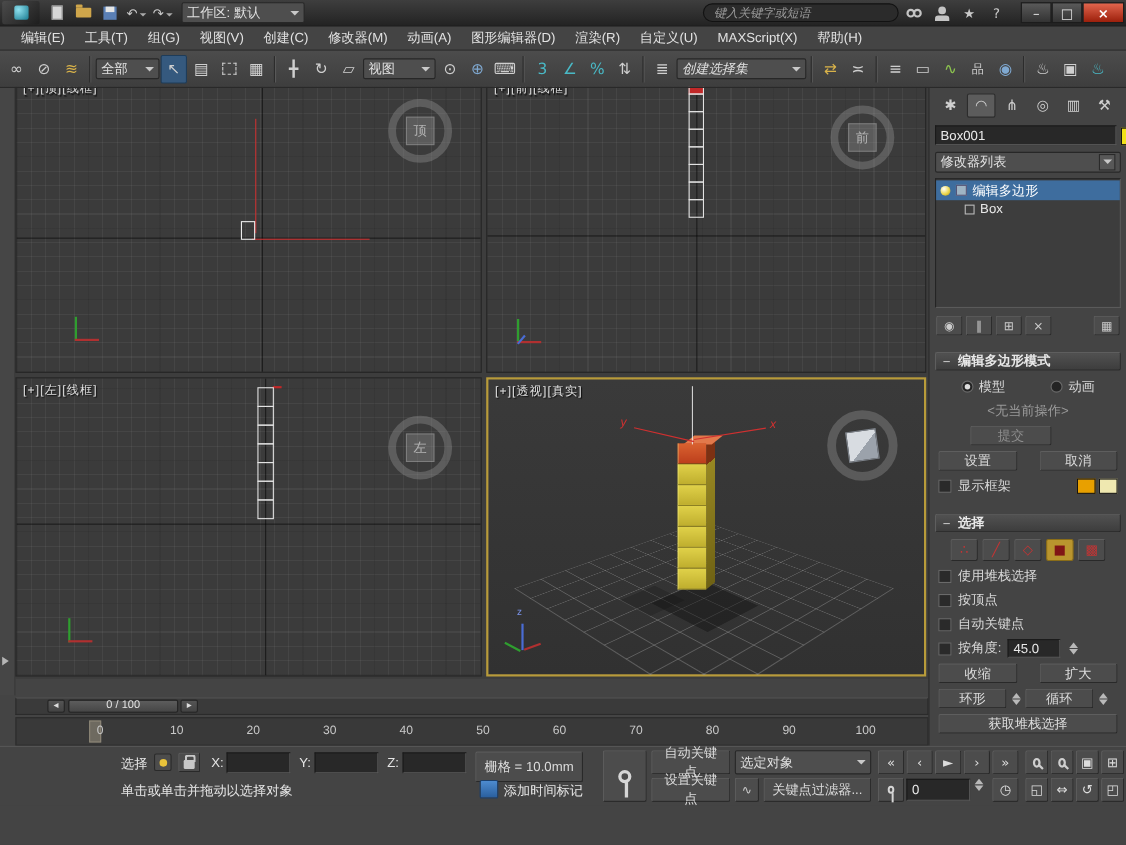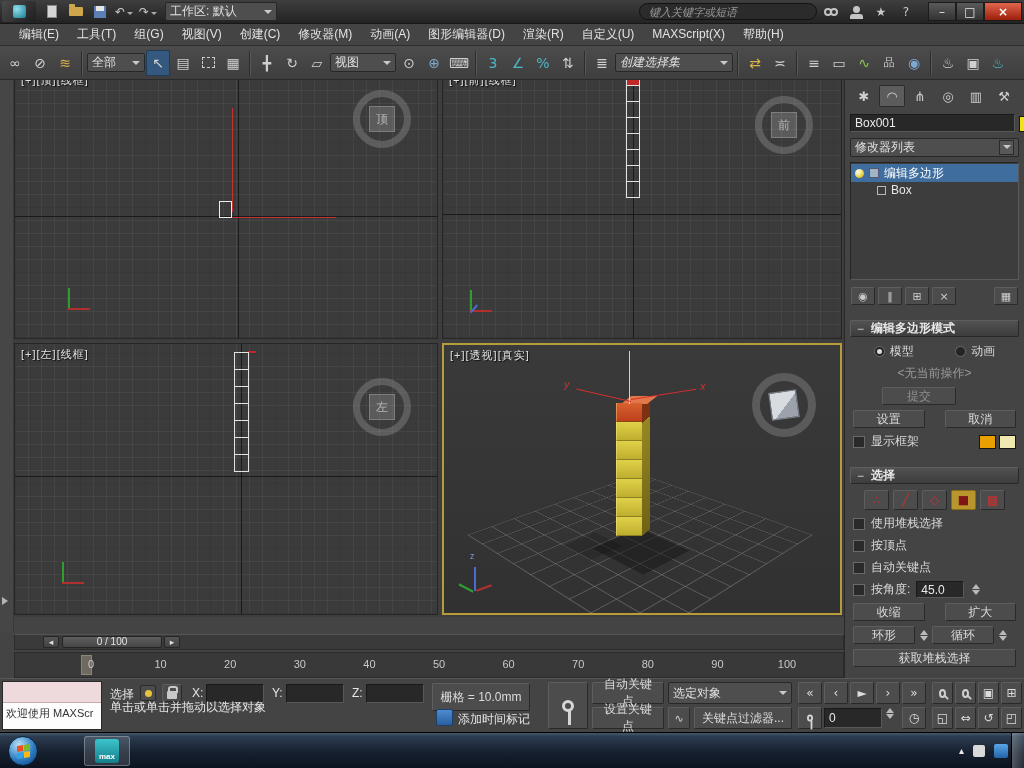--- a/index.html
+++ b/index.html
@@ -732,41 +732,37 @@
             </span>
         </div>
         <button class="btn" style="width:100%">
             <span>获取堆栈选择</span>
           </button>
       </div>
     </div>
   </div>
 
   <div id="statusbar">
-    <div class="listener">
-      <div class="macro"></div>
-      <div class="mini">欢迎使用 MAXScr</div>
-    </div>
     <span class="sb-label" style="left:110px;top:7px">选择</span>
     <span class="isolate" style="left:140px;top:6px">
         <i></i>
       </span>
     <button class="lockbtn" style="left:162px;top:5px">
         <span class="padlock"></span>
       </button>
     <span class="sb-label" style="left:192px;top:7px">X:</span>
     <input class="field xyz-field" style="left: 206px; top: 5px; position: absolute;">
     <span class="sb-label" style="left:272px;top:7px">Y:</span>
     <input class="field xyz-field" style="left: 286px; top: 5px; position: absolute;">
     <span class="sb-label" style="left:352px;top:7px">Z:</span>
     <input class="field xyz-field" style="left: 366px; top: 5px; position: absolute;">
     <button class="btn" style="left:432px;top:4px;width:98px;height:28px">
         <span>栅格 = 10.0mm</span>
       </button>
-    <span class="sb-label" style="left:110px;top:20px">单击或单击并拖动以选择对象</span>
+    <span class="sb-label" style="left:110px;top:32px">单击或单击并拖动以选择对象</span>
     <span class="timetag-ico" style="left:436px;top:30px"></span>
     <span class="sb-label" style="left:458px;top:32px">添加时间标记</span>
     <button class="btn" style="left:548px;top:3px;width:40px;height:47px">
         <span class="keyshape"></span>
       </button>
     <button class="btn" style="left:592px;top:3px;width:72px;height:22px">
         <span>自动关键点</span>
       </button>
     <button class="btn" style="left:592px;top:28px;width:72px;height:22px">
         <span>设置关键点</span>
@@ -826,35 +822,14 @@
         <span>⇔</span>
       </button>
     <button class="btn glyph navbtn" style="left:978px;top:28px">
         <span>↺</span>
       </button>
     <button class="btn glyph navbtn" style="left:1001px;top:28px">
         <span>◰</span>
       </button>
   </div>
 
-  <div id="taskbar">
-    <button class="orb">
-        <span class="flag">
-          <i></i>
-          <i></i>
-          <i></i>
-          <i></i>
-        </span>
-      </button>
-    <button class="task-item">
-      <span class="max-ico">
-          <span>max</span>
-        </span>
-    </button>
-    <div class="tray">
-      <span class="glyph" style="color:#e8e8e8;font-size:10px">▴</span>
-      <span class="tray-blob"></span>
-      <span class="tray-blob blue"></span>
-    </div>
-    <button class="showdesk"></button>
-  </div>
 
 </div>
 
 </body></html>

